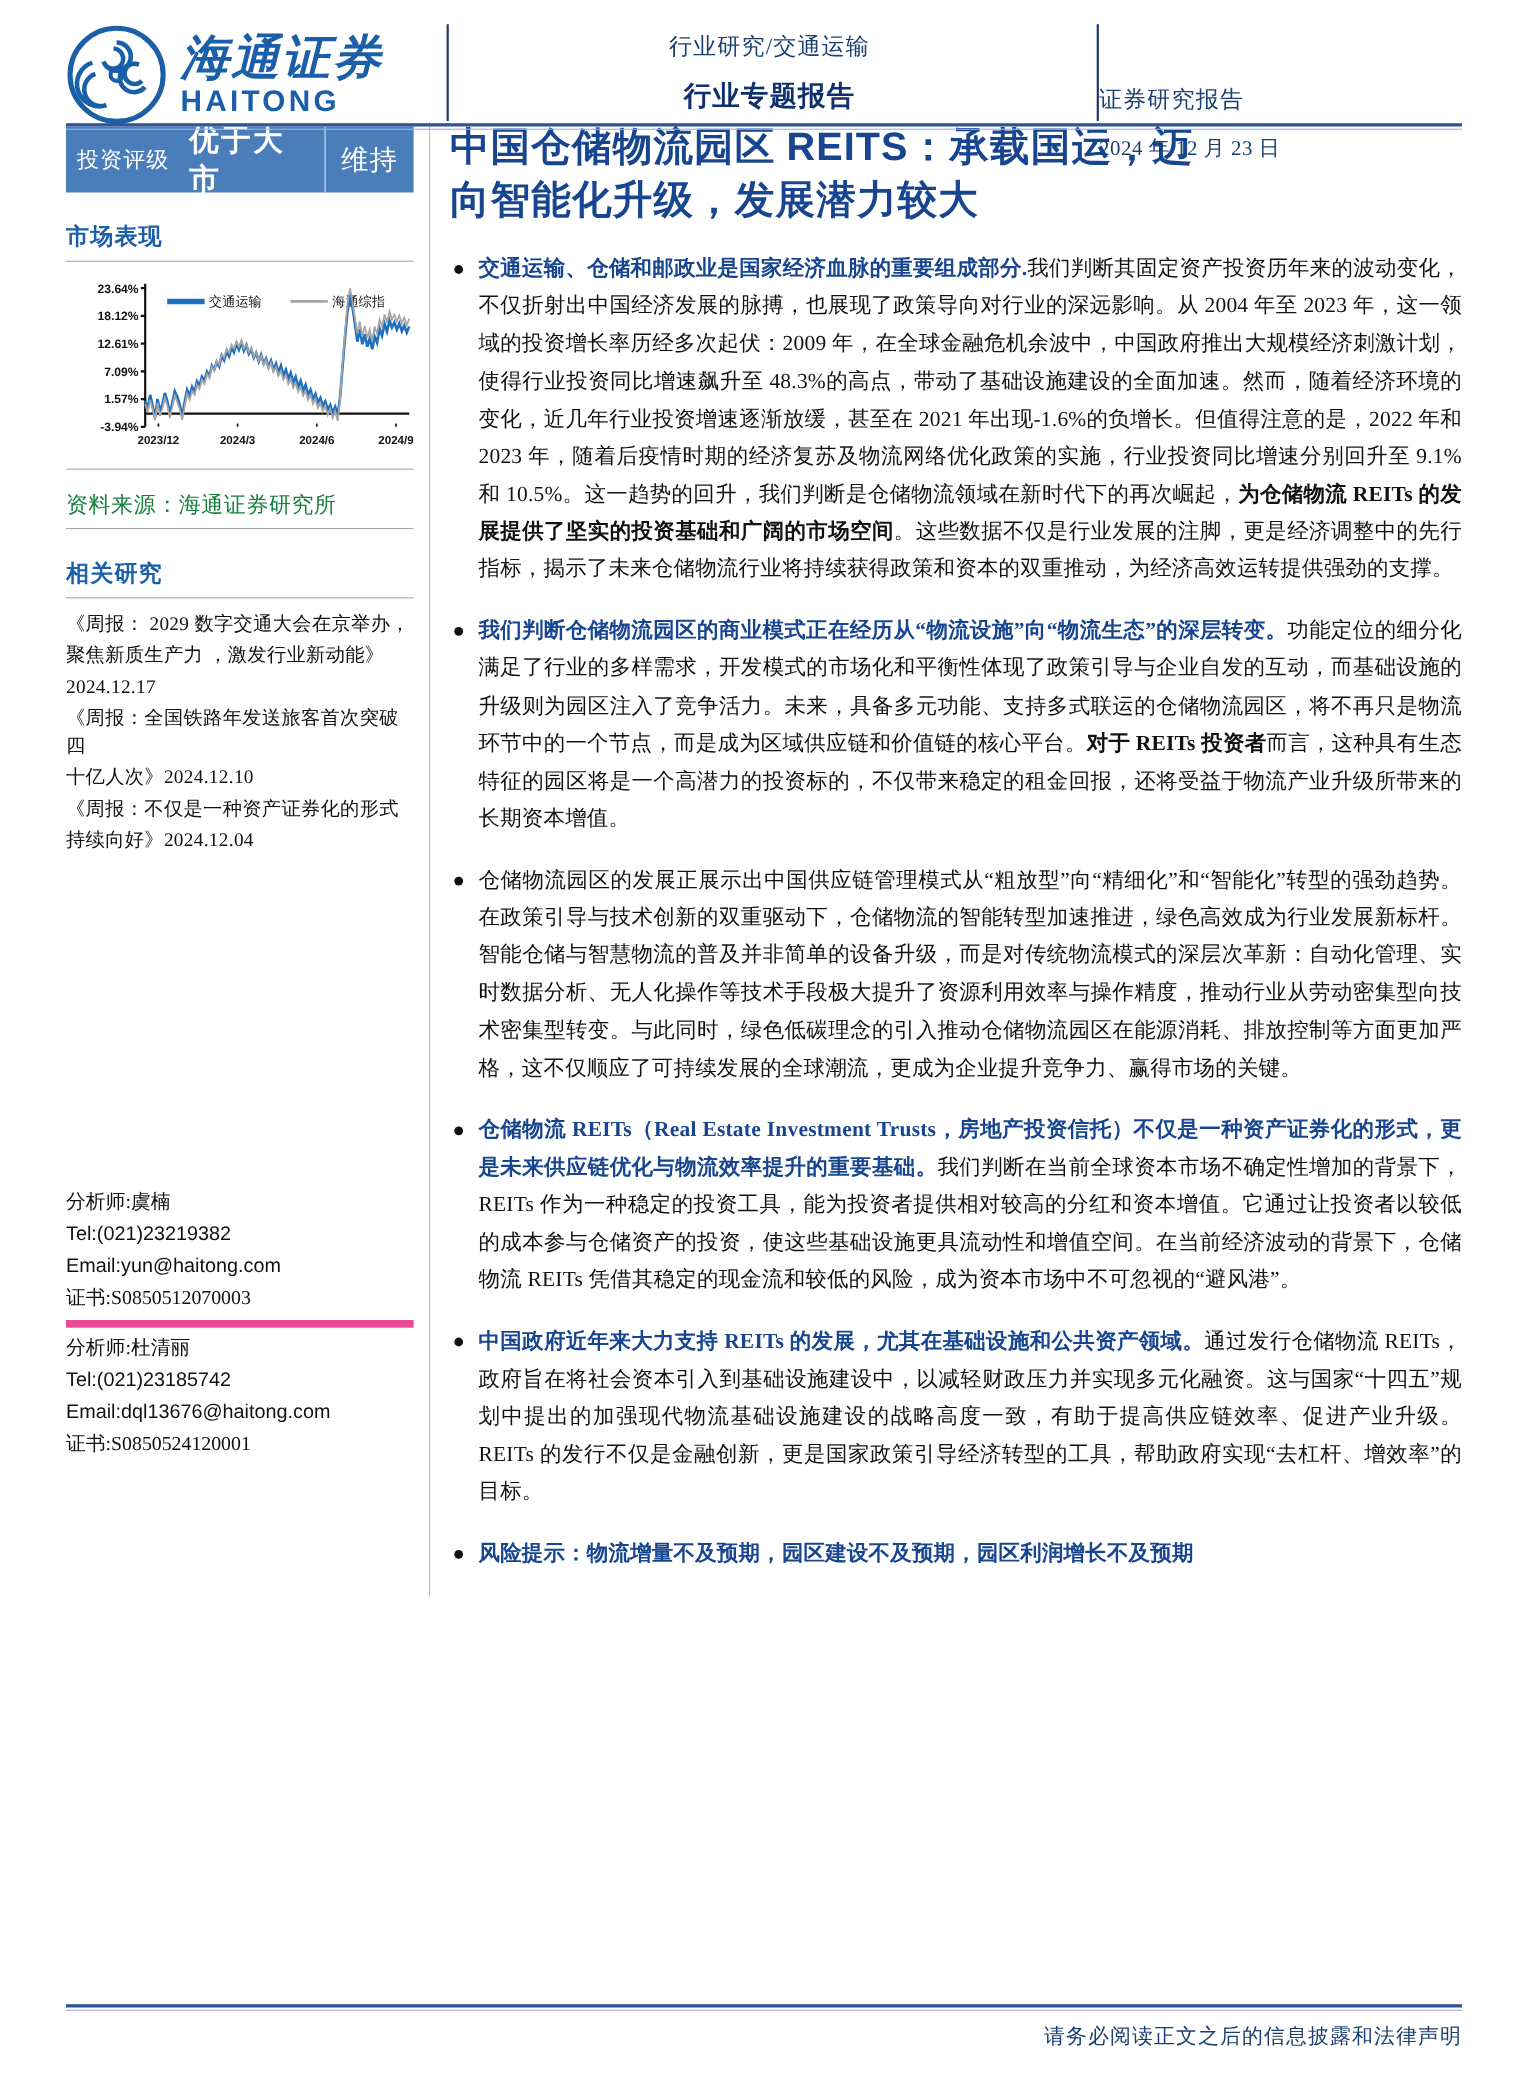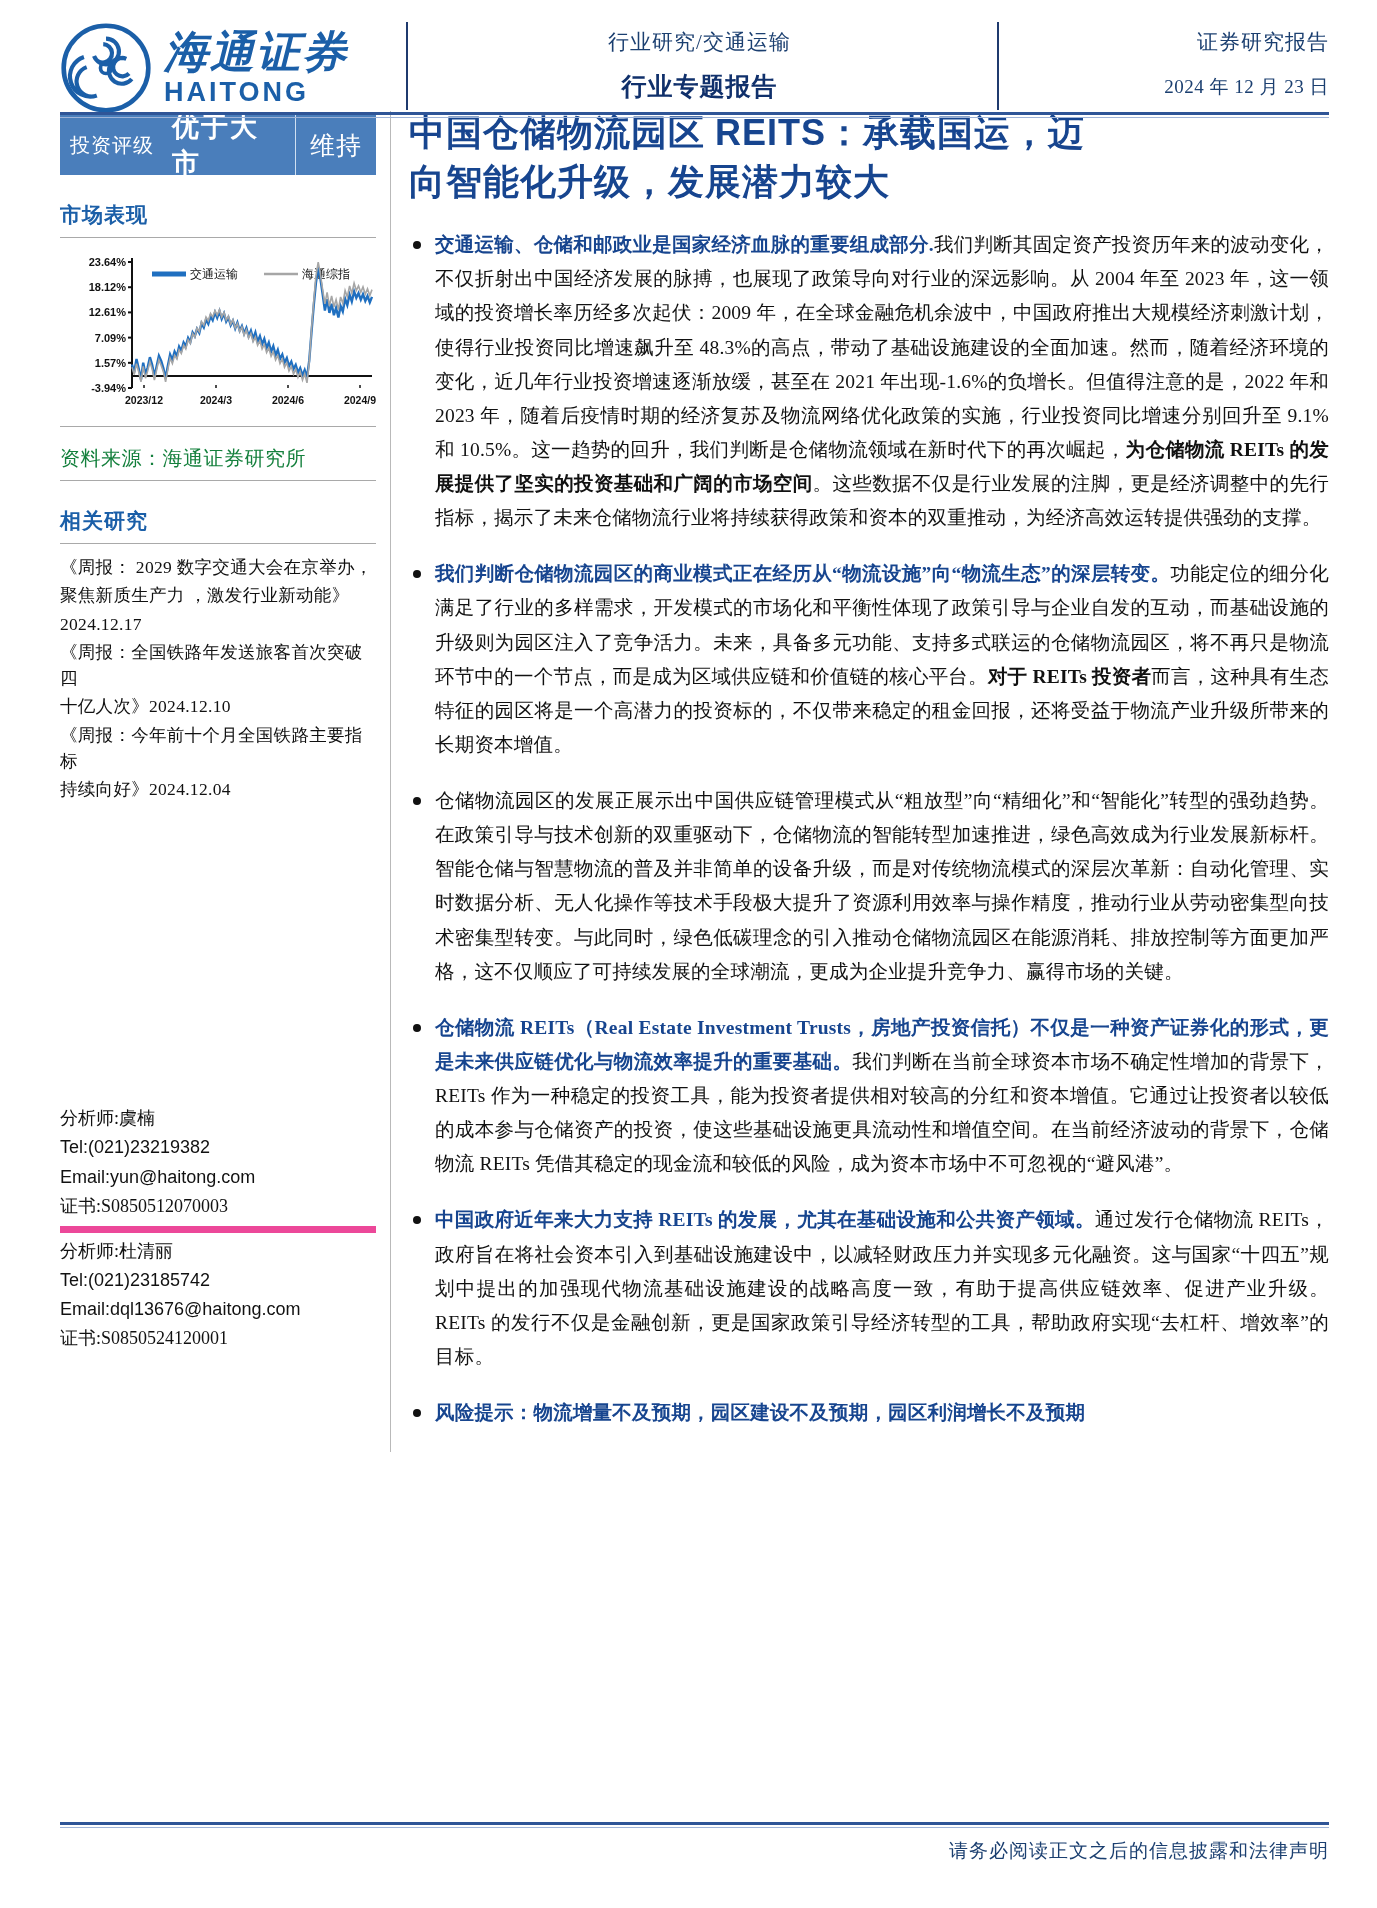--- a/index.html
+++ b/index.html
@@ -71,22 +71,23 @@
   }
   .head-mid .l2{
     font-size:25px;
     color:#10306b;
     font-weight:bold;
     margin-top:14px;
     letter-spacing:1px;
   }
   .head-right{
     width:330px;
-    text-align:right;
+    text-align:left;
     padding-top:6px;
+    margin-top:48px;
   }
   .head-right .l1{
     font-size:21px;
     color:#1b3f70;
     letter-spacing:1px;
   }
   .head-right .l2{
     font-size:19px;
     color:#1b3f70;
     margin-top:18px;
@@ -359,21 +360,21 @@
       <div class="side-rule-b"></div>
 
       <div class="side-h">相关研究</div>
       <div class="side-rule"></div>
       <div class="rel-list">
         <div>《周报： 2029 数字交通大会在京举办，</div>
         <div>聚焦新质生产力 ，激发行业新动能》</div>
         <div>2024.12.17</div>
         <div>《周报：全国铁路年发送旅客首次突破四</div>
         <div>十亿人次》2024.12.10</div>
-        <div>《周报：今年前十个月全国铁路主要指标</div>
+        <div>《周报：不仅是一种资产证券化的形式</div>
         <div>持续向好》2024.12.04</div>
       </div>
 
       <div class="analyst">
         <div class="grp">
           <div>分析师:虞楠</div>
           <div class="mono-ish">Tel:(021)23219382</div>
           <div class="mono-ish">Email:yun@haitong.com</div>
           <div>证书:S0850512070003</div>
         </div>

